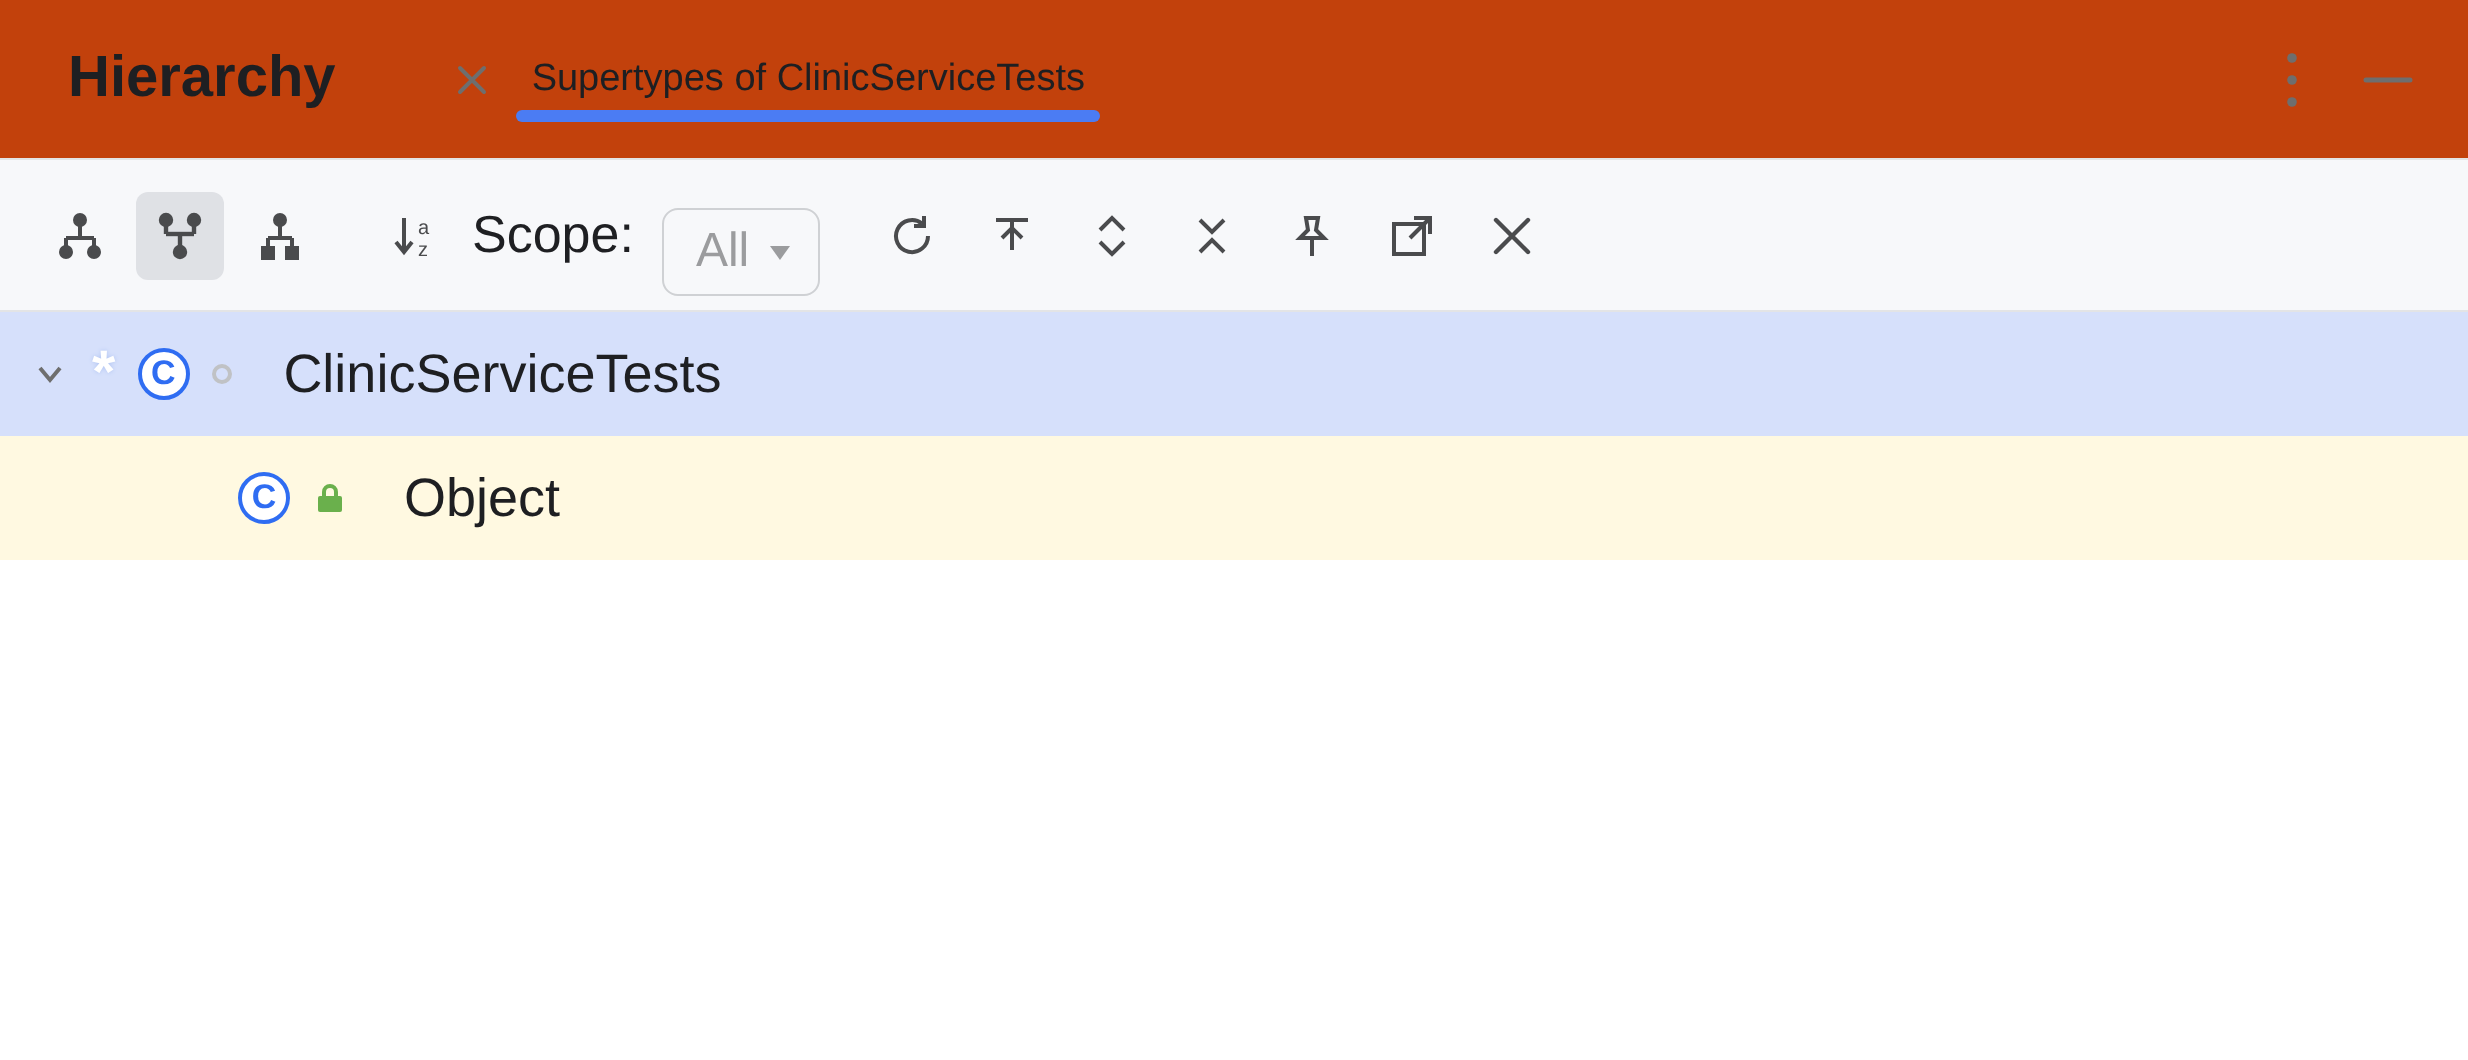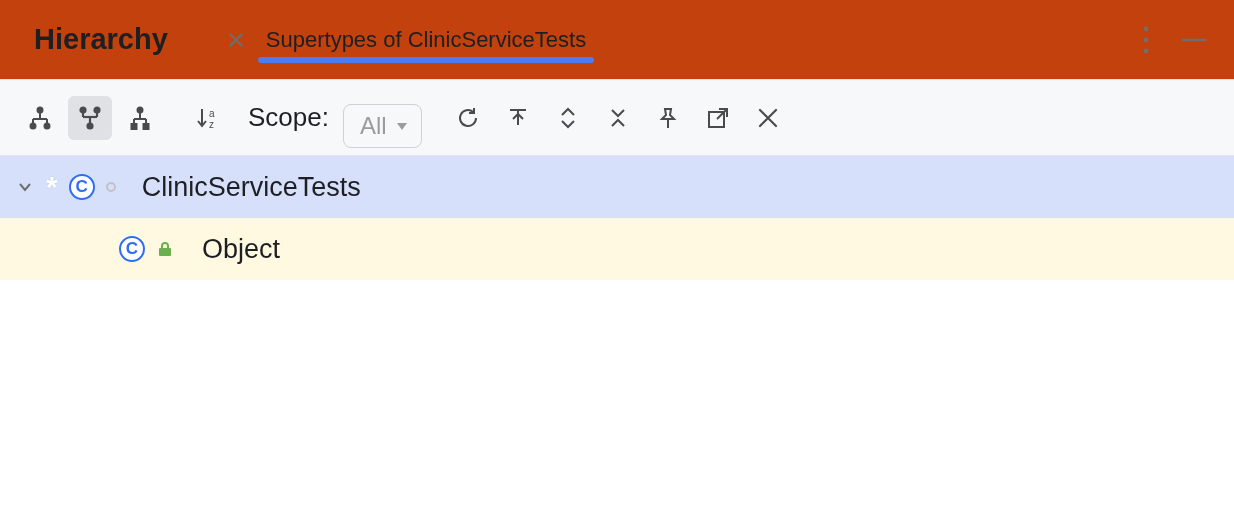--- a/index.html
+++ b/index.html
@@ -25,21 +25,21 @@
     border-bottom: 1px solid #e3e4e6;
     gap: 18px;
   }
   .title-label { font-weight: 600; font-size: 29px; }
   .tab-close {
     width: 24px; height: 24px;
     display: flex; align-items: center; justify-content: center;
     color: #6e6e6e; cursor: pointer;
   }
   .tab-title {
-    font-size: 22px;
+    font-size: 19px;
     color: #1e1f22;
     position: relative;
     padding: 8px 0;
   }
   .tab-underline {
     position: absolute; left: -8px; right: -8px; bottom: -2px;
     height: 6px; background: #4b7cf3; border-radius: 3px;
   }
   .title-spacer { flex: 1; }
   .title-right { display:flex; align-items:center; gap: 30px; }
@@ -54,21 +54,21 @@
     background: #f7f8fa;
   }
   .tbtn {
     width: 44px; height: 44px;
     display:flex; align-items:center; justify-content:center;
     border-radius: 6px;
     color: #4a4b4d;
     cursor: pointer;
   }
   .tbtn.selected { background: #dfe1e5; }
-  .tlabel { font-size: 26px; margin-left: 12px; margin-right: 8px; }
+  .tlabel { font-size: 26px; margin-left: 0; margin-right: 8px; }
   .scope-dd {
     display:flex; align-items:center; gap:8px;
     height: 44px;
     padding: 0 12px 0 16px;
     border: 1px solid #cfd1d4;
     border-radius: 8px;
     color: #9b9c9e;
     font-size: 24px;
     cursor: pointer;
     background: #fff0;

